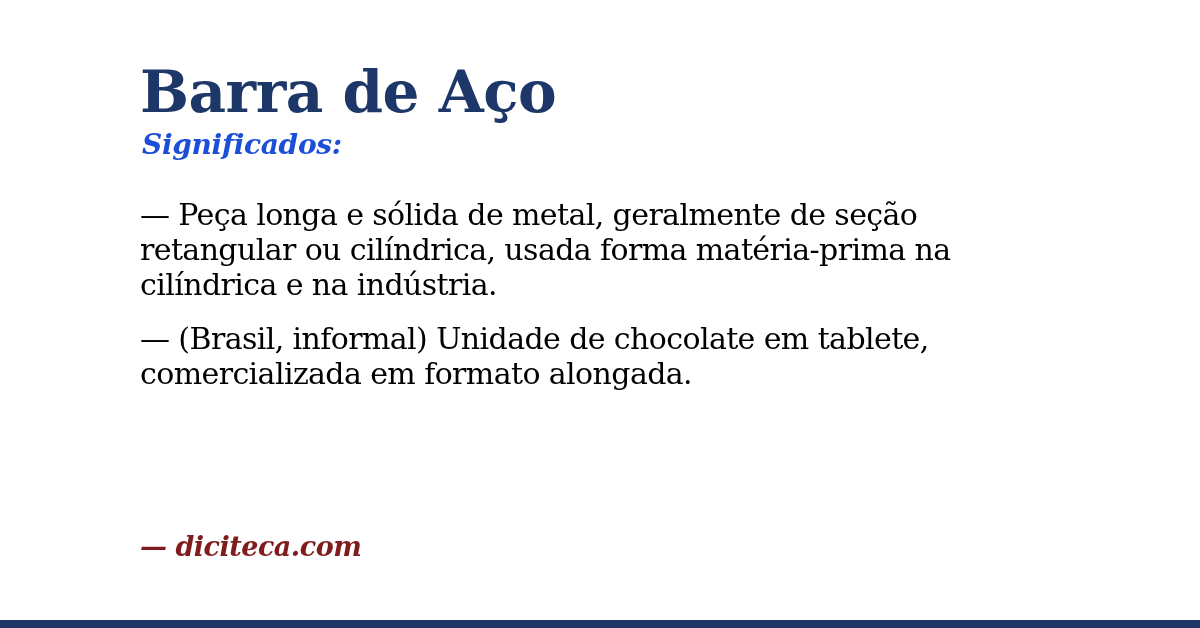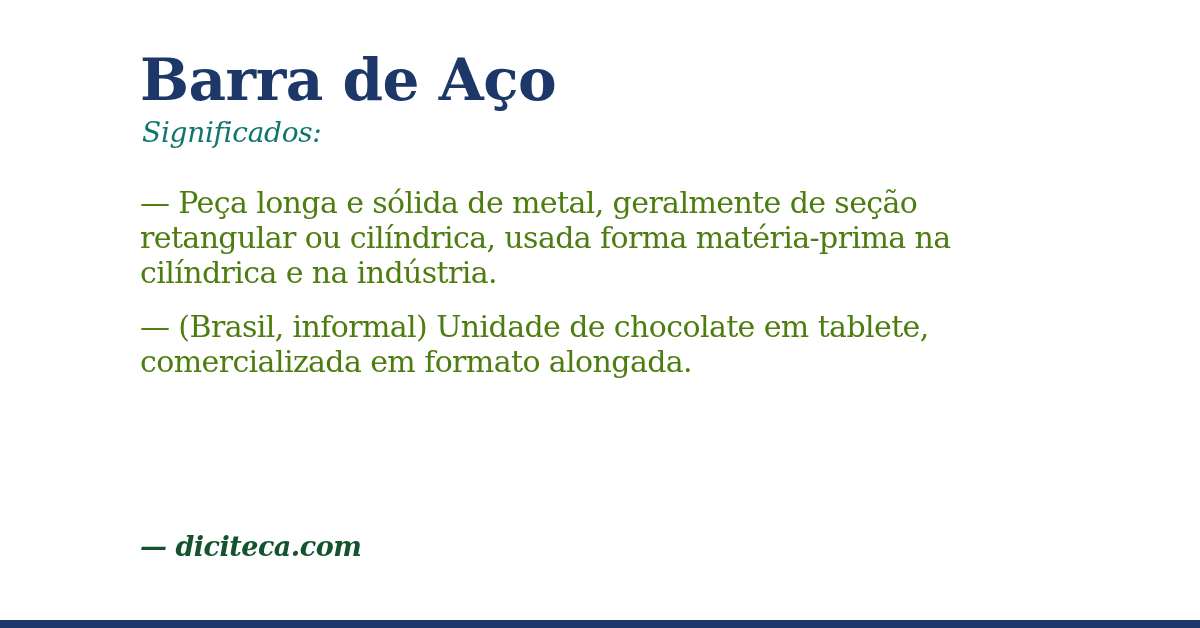--- a/index.html
+++ b/index.html
@@ -10,58 +10,58 @@
     overflow: hidden;
   }
   .card {
     position: relative;
     width: 1200px;
     height: 628px;
     background: #ffffff;
   }
   .content {
     position: absolute;
-    top: 48px;
+    top: 60px;
     left: 140px;
     right: 130px;
   }
   .title {
     font-size: 58px;
     font-weight: 700;
     line-height: 1.12;
     color: #1c3768;
     letter-spacing: -0.5px;
   }
   .subtitle {
     font-size: 28px;
-    font-weight: 400;
+    font-weight: 700;
     font-style: italic;
-    color: #0f766e;
+    color: #1d4ed8;
     margin: 3px 0 0 2px;
     letter-spacing: -0.3px;
   }
   .definitions {
     margin-top: 36px;
   }
   .definition {
     font-size: 30px;
     line-height: 35px;
-    color: #4d7c0f;
+    color: #000000;
     margin: 0 0 19px 0;
     letter-spacing: -0.6px;
   }
   .def-line { display: block; }
   .footer {
     position: absolute;
     top: 531px;
     left: 140px;
     font-size: 27px;
     font-style: italic;
     font-weight: 700;
-    color: #14532d;
+    color: #7f1d1d;
     letter-spacing: -0.5px;
   }
   .bottom-bar {
     position: absolute;
     left: 0;
     bottom: 0;
     width: 100%;
     height: 8px;
     background: #1c3768;
   }

